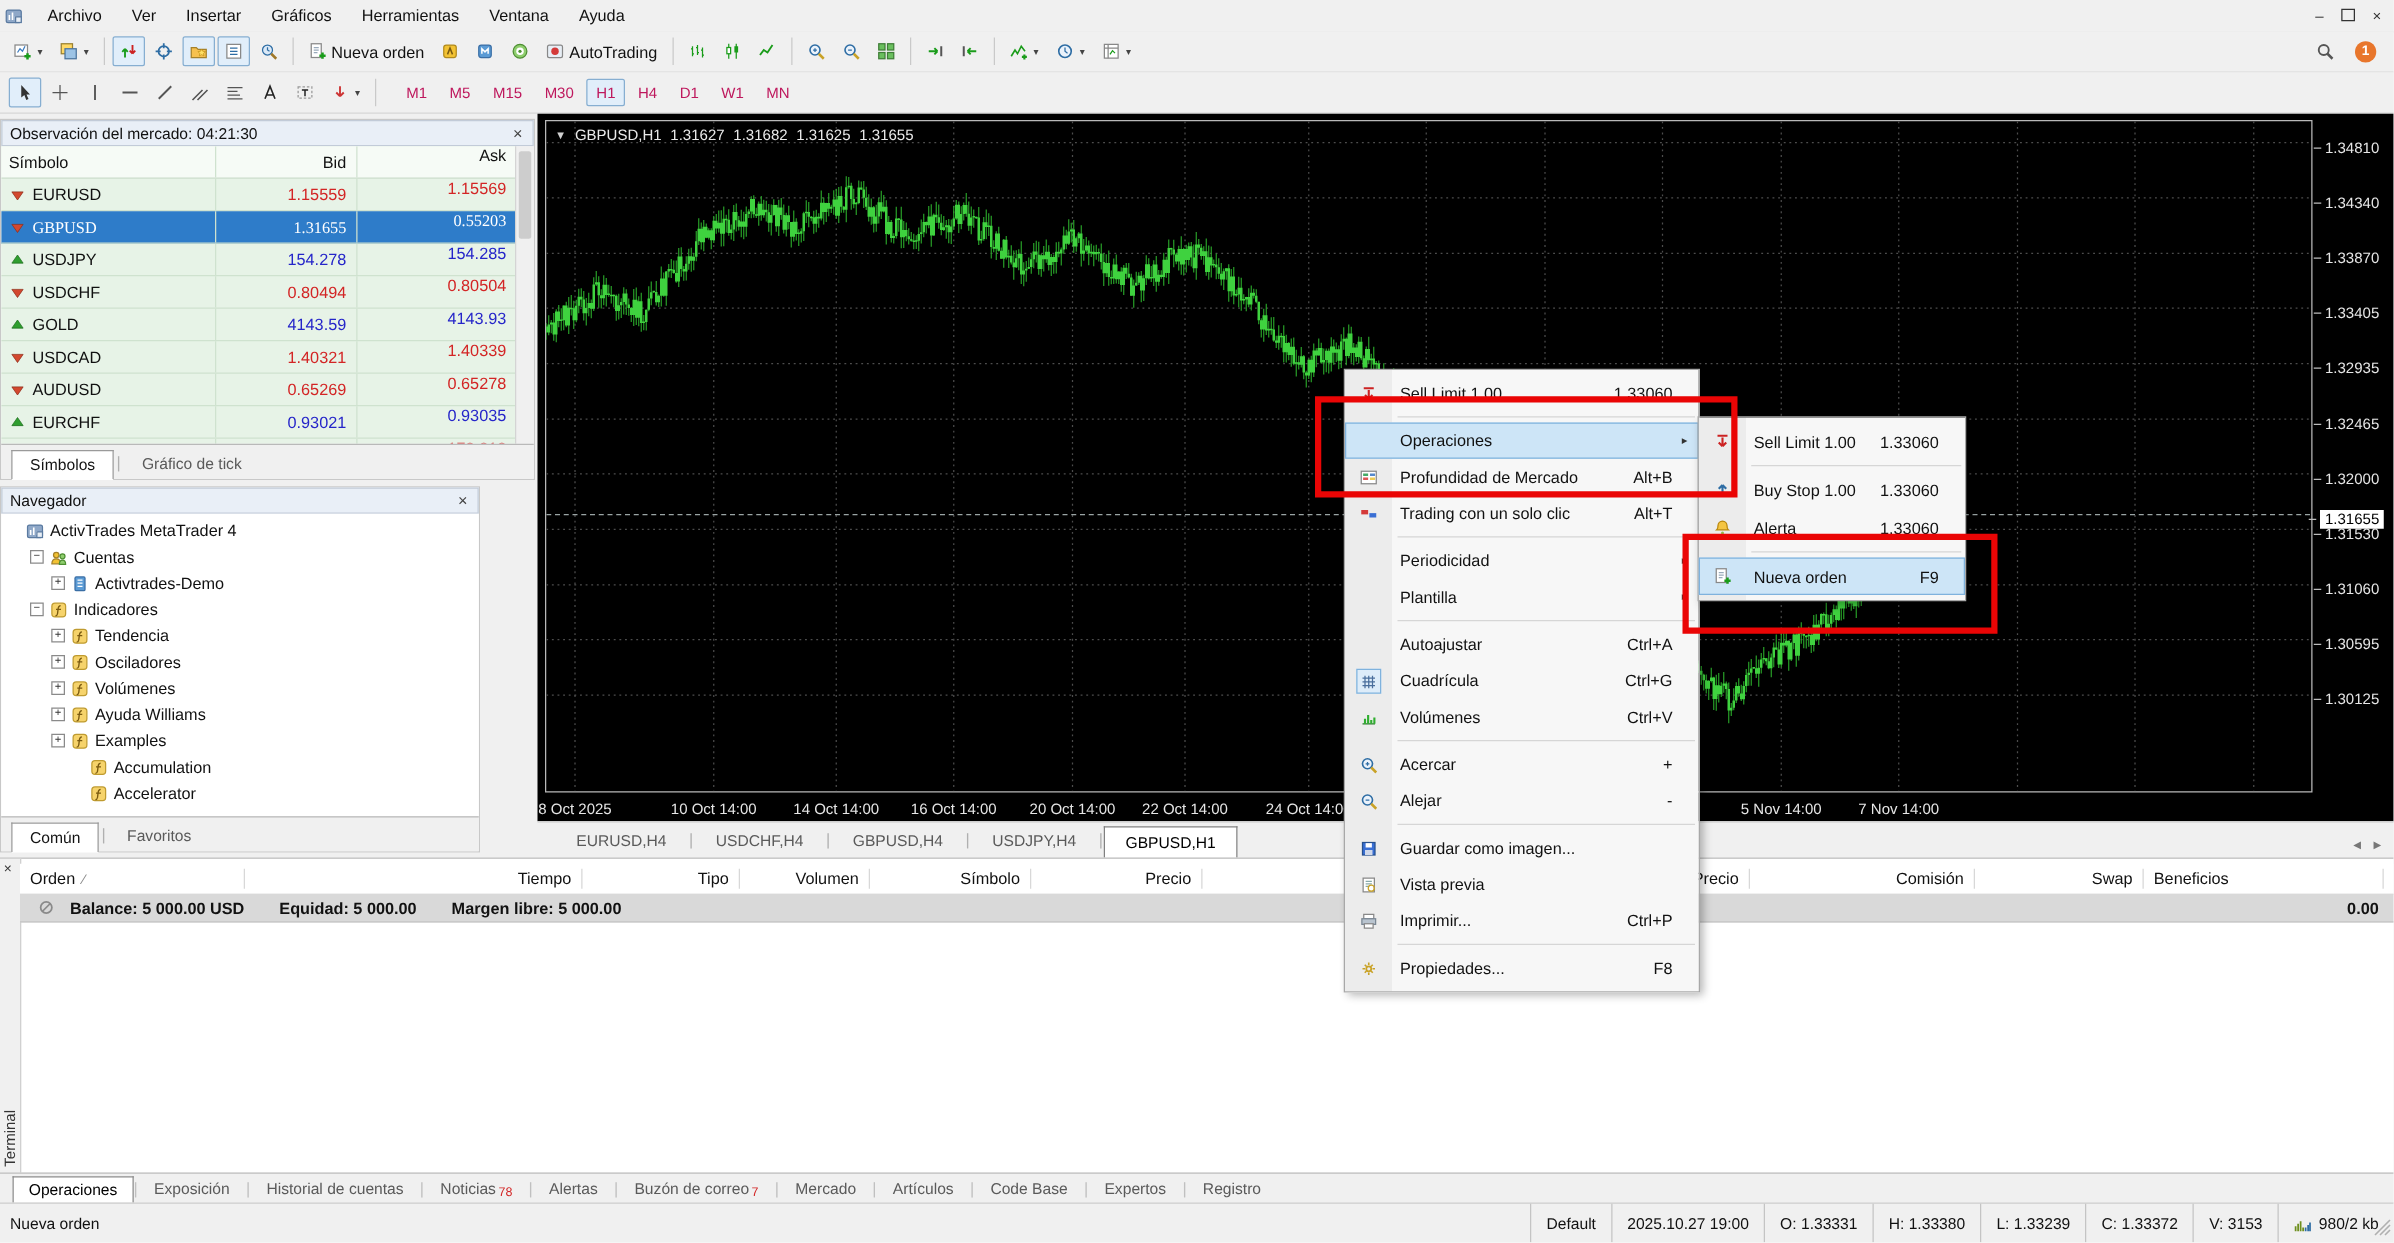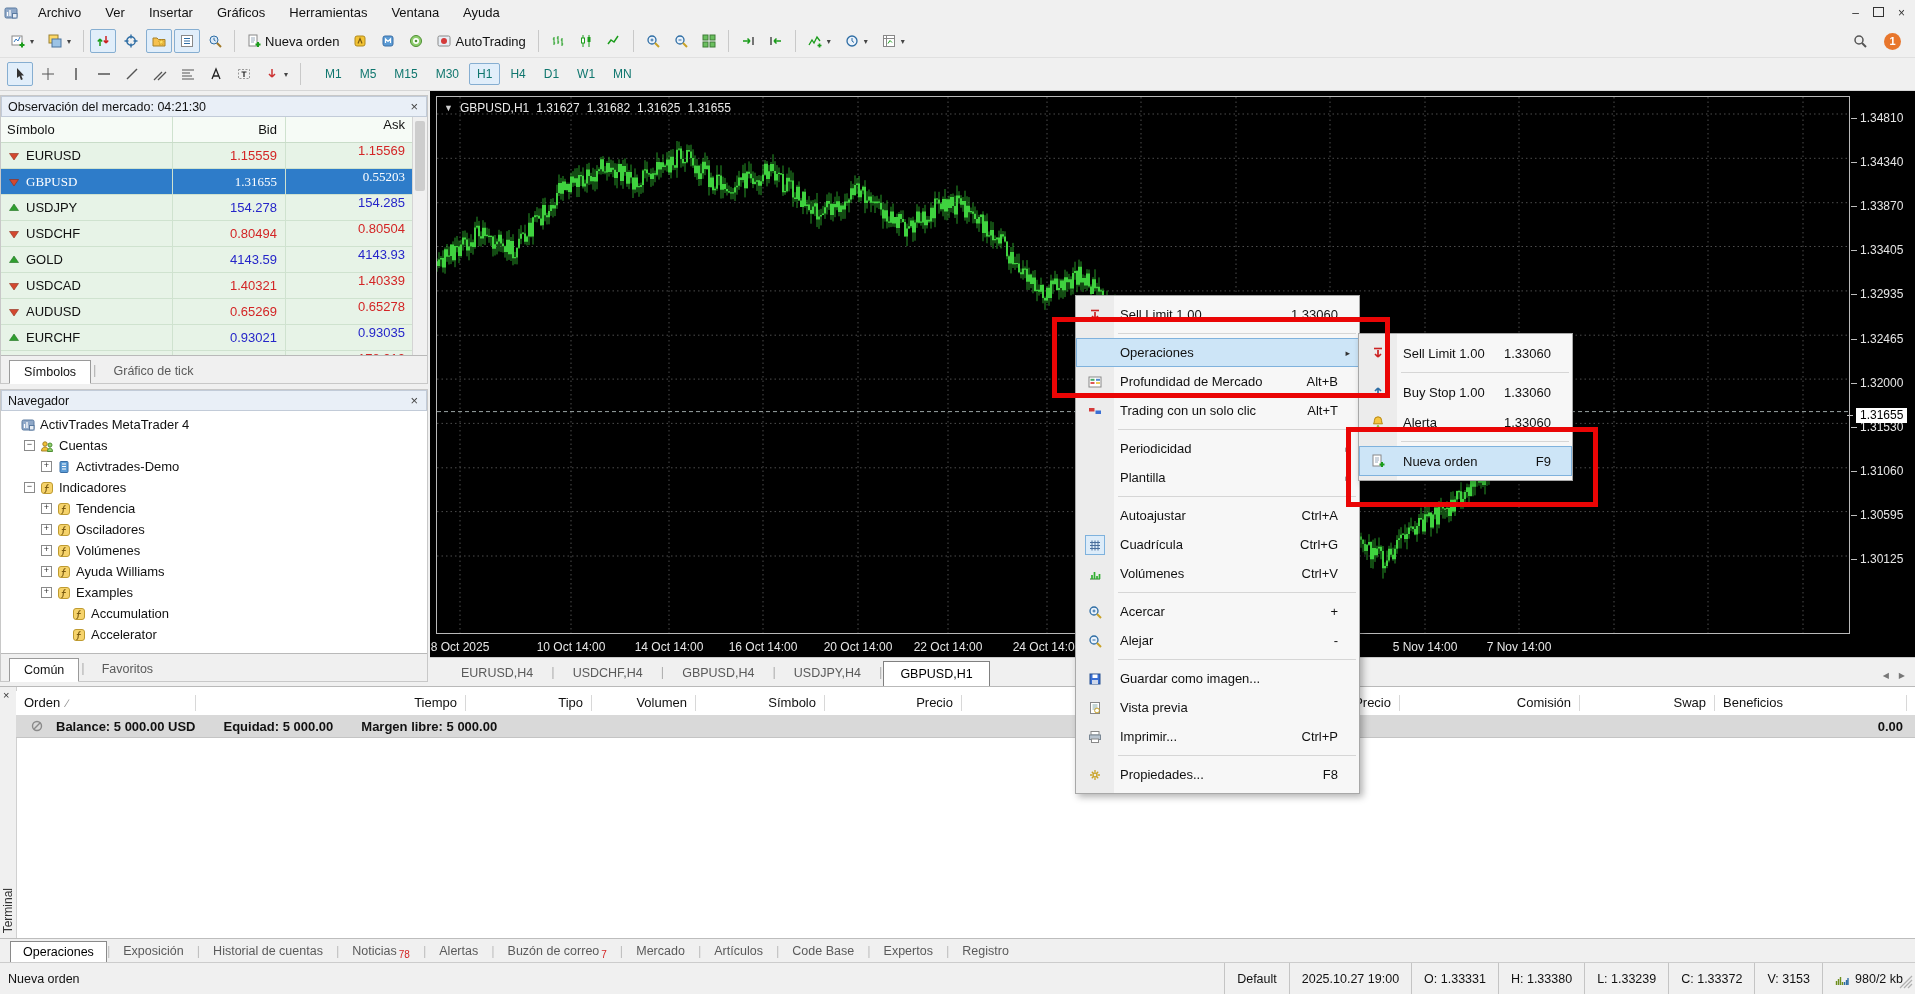--- a/index.html
+++ b/index.html
@@ -24,21 +24,21 @@
     display:flex;align-items:center;padding-left:6px;border-bottom:1px solid #d6d6d6;box-sizing:border-box;}
   .tbtn{display:flex;align-items:center;gap:4px;padding:4px 5px;margin:0 1px;border:1px solid transparent;border-radius:2px;}
   .tbtn.pressed{background:#e1eefa;border-color:#86aed1;}
   .tbtn-label{font-size:13px;}
   .caret{font-size:8px;color:#444;margin-left:1px;}
   .tsep{width:1px;height:22px;background:#c9c9c9;margin:0 5px;}
   .tb-right{margin-left:auto;display:flex;align-items:center;gap:10px;padding-right:14px;}
   .badge{width:17px;height:17px;border-radius:50%;background:#e8762c;color:#fff;font-size:11px;
     display:flex;align-items:center;justify-content:center;font-weight:bold;}
   .tf-group{display:flex;align-items:center;margin-left:10px;}
-  .tf-btn{padding:3px 7px;margin:0 1px;font-size:12px;color:#0f766e;border:1px solid transparent;border-radius:2px;}
+  .tf-btn{padding:3px 7px;margin:0 1px;font-size:12px;color:#be185d;border:1px solid transparent;border-radius:2px;}
   .tf-btn.pressed{background:#e1eefa;border-color:#86aed1;}
 
   
   .panel-title{height:21px;background:#e9eff7;border:1px solid #c2cbd8;display:flex;align-items:center;
     padding:0 6px;font-size:12.5px;box-sizing:border-box;}
   .panel-close{margin-left:auto;color:#444;font-size:13px;line-height:13px;padding:0 2px;}
   .mw{position:absolute;left:0;top:95px;width:428px;height:289px;background:#fff;border:1px solid #c8c8c8;box-sizing:border-box;}
   .mw-table{position:absolute;left:0;top:21px;right:14px;bottom:28px;background:#e7f3e7;overflow:hidden;}
   .mw-head{display:flex;height:25px;background:#f6fbf6;border-bottom:1px solid #c9dcc9;font-size:13px;align-items:center;}
   .mw-row{display:flex;height:25px;align-items:center;border-bottom:1px solid #cfe2cf;}
@@ -50,21 +50,21 @@
   .mw-row.selected .val-down,.mw-row.selected .val-up{color:#fff;}
   .mw-partial{height:11px;overflow:hidden;}
   .mw-scroll{position:absolute;top:21px;right:0;width:14px;bottom:28px;background:#f0f0f0;border-left:1px solid #d4d4d4;}
   .mw-thumb{position:absolute;left:2px;right:2px;top:4px;height:70px;background:#cdcdcd;border-radius:2px;}
   .ptabs{position:absolute;left:0;bottom:0;width:100%;height:28px;background:#f0f0f0;border-top:1px solid #b9b9b9;
     display:flex;align-items:flex-end;padding-left:8px;box-sizing:border-box;}
   .ptab{padding:4px 14px;font-size:12.5px;color:#5a5a5a;border:1px solid transparent;}
   .ptab.active{background:#fff;color:#111;border:1px solid #9a9a9a;border-bottom:1px solid #fff;position:relative;top:1px;}
   .ptab-sep{color:#b0b0b0;margin:0 2px 6px;}
 
-  .nav{position:absolute;left:0;top:389px;width:428px;height:293px;background:#fff;border:1px solid #c8c8c8;box-sizing:border-box;}
+  .nav{position:absolute;left:0;top:389px;width:384px;height:293px;background:#fff;border:1px solid #c8c8c8;box-sizing:border-box;}
   .nav-tree{position:absolute;left:0;top:21px;right:0;bottom:28px;overflow:hidden;background:#fff;padding-top:3px;}
   .tree-row{display:flex;align-items:center;height:21px;gap:5px;}
   .expand-box{width:9px;height:9px;border:1px solid #8a8a8a;background:#fff;font-size:9px;line-height:7px;
     text-align:center;color:#333;flex:0 0 9px;}
   .expand-spacer{width:9px;flex:0 0 9px;}
   .tree-label{font-size:13px;}
 
   
   .chart{position:absolute;left:430px;top:91px;width:1485px;height:566px;background:#000;}
   .plot{position:absolute;left:6px;top:5px;width:1414px;height:538px;border:1px solid #b9b9b9;box-sizing:border-box;}

